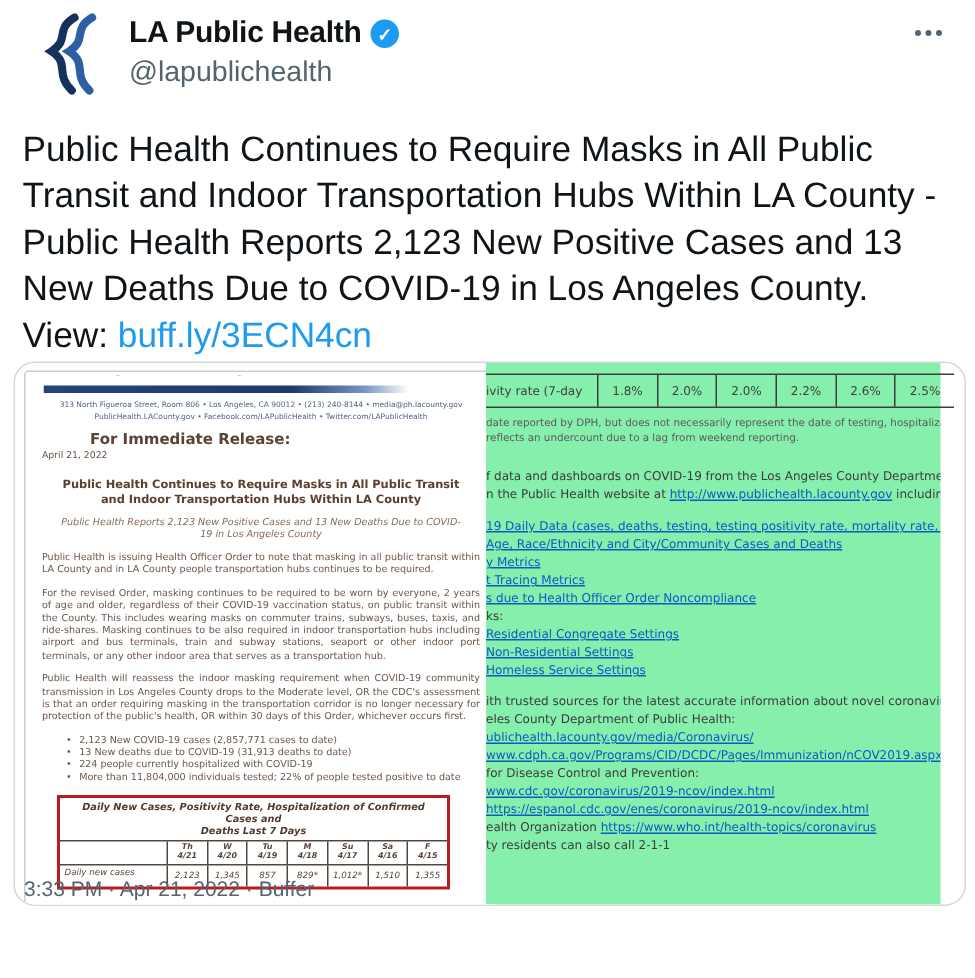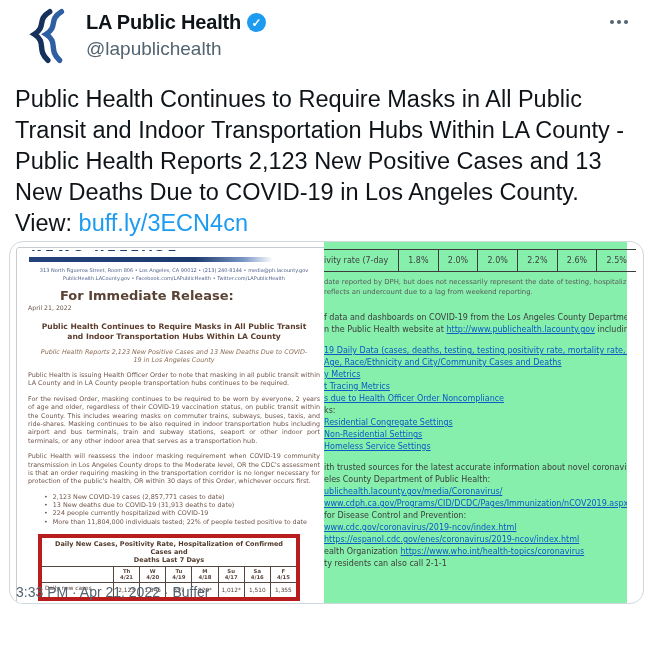--- a/index.html
+++ b/index.html
@@ -27,30 +27,30 @@
   
   .page1{position:absolute;left:6px;top:5px;width:316px;height:372px;background:#fff;
          border:1px solid #c9cdd2;border-radius:3px;box-sizing:border-box;
          padding:2px 11px 0 11px;overflow:hidden;font-family:"DejaVu Sans",sans-serif;}
   .banner-wrap{height:13px;overflow:hidden;position:relative;margin:0 1px;}
   .banner-text{position:absolute;top:-11px;left:2px;font-size:13px;font-weight:bold;color:#1f3b6e;
                letter-spacing:3px;}
   .banner-bar{position:absolute;top:7px;left:0;width:84%;height:5px;border-radius:0 3px 3px 0;
               background:linear-gradient(90deg,#24437c 0%,#1d3a6f 68%,#7b97c6 88%,rgba(255,255,255,0) 100%);}
   .addr{text-align:center;font-size:5px;color:#50618c;line-height:6.5px;margin-top:4px;}
-  .release-label{font-size:13px;font-weight:bold;color:#5a4334;margin-top:7px;padding-left:32px;}
+  .release-label{font-size:10px;font-weight:bold;color:#5a4334;margin-top:7px;padding-left:32px;}
   .release-date{font-size:6.2px;color:#6b5346;margin-top:1px;}
   .doc-title{margin-top:11px;text-align:center;font-size:7.6px;font-weight:bold;color:#5c3e2e;
              line-height:10px;padding:0 6px;}
   .doc-subtitle{margin-top:6px;text-align:center;font-style:italic;font-size:6.4px;color:#8a6b56;
                 line-height:8px;padding:0 12px;}
   .doc-para{font-size:6.4px;color:#70564a;line-height:8.4px;margin-top:7px;text-align:justify;}
   .doc-bullets{margin-top:7px;padding-left:16px;}
   .doc-bullet{display:flex;gap:5px;font-size:6.4px;color:#70564a;line-height:8.3px;}
-  .table1{margin:8px 0 0 10px;width:262px;border:4px solid #b91c1c;box-sizing:border-box;}
+  .table1{margin:8px 0 0 10px;width:262px;border:2px solid #b91c1c;box-sizing:border-box;font-style:italic;}
   .t1-title{font-size:6.5px;font-weight:bold;color:#523b2d;text-align:center;line-height:8px;
             padding:2px 4px;border-bottom:1px solid #55473d;}
   .t1-row{display:flex;border-bottom:1px solid #55473d;}
   .t1-row:last-child{border-bottom:none;}
   .t1-label{width:72px;min-width:72px;font-size:5.8px;color:#5a443a;padding:2px 3px;
             box-sizing:border-box;border-right:1px solid #55473d;}
   .t1-th{flex:1;border-right:1px solid #55473d;text-align:center;font-size:5.3px;font-weight:bold;
          color:#5a443a;line-height:6.3px;padding:1px 0;}
   .t1-th:last-child,.t1-td:last-child{border-right:none;}
   .t1-td{flex:1;border-right:1px solid #55473d;display:flex;align-items:center;justify-content:center;

